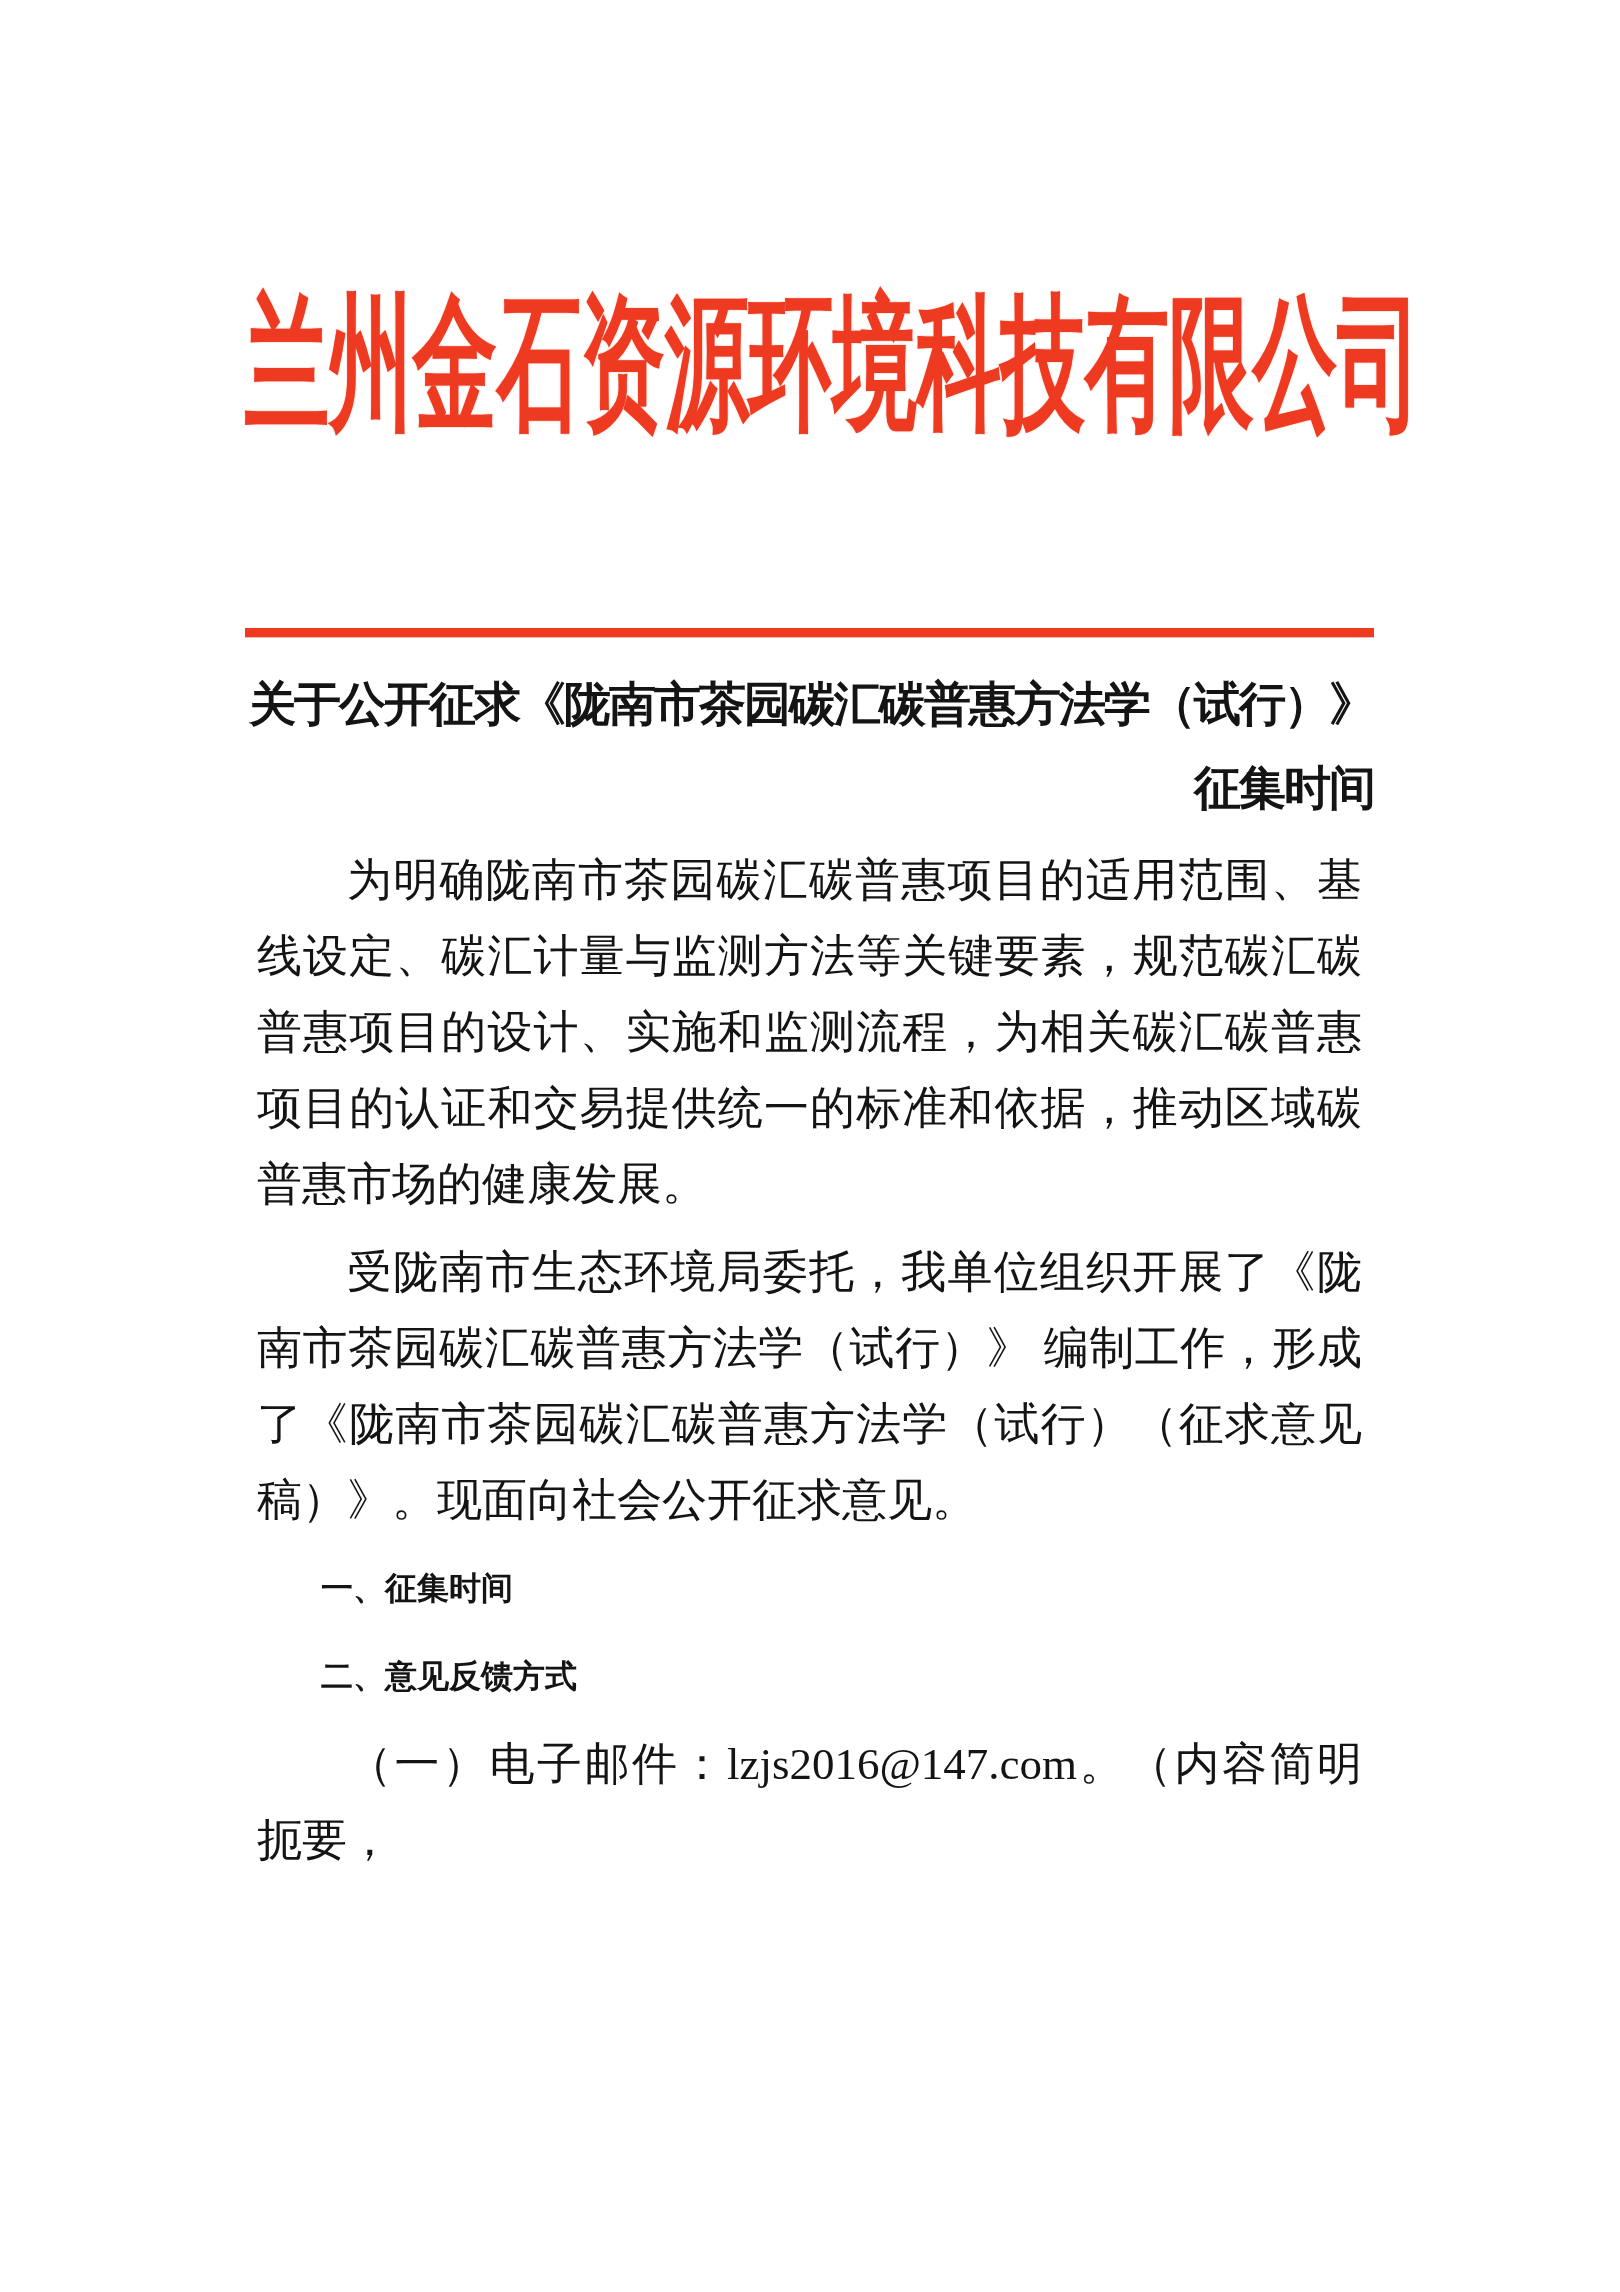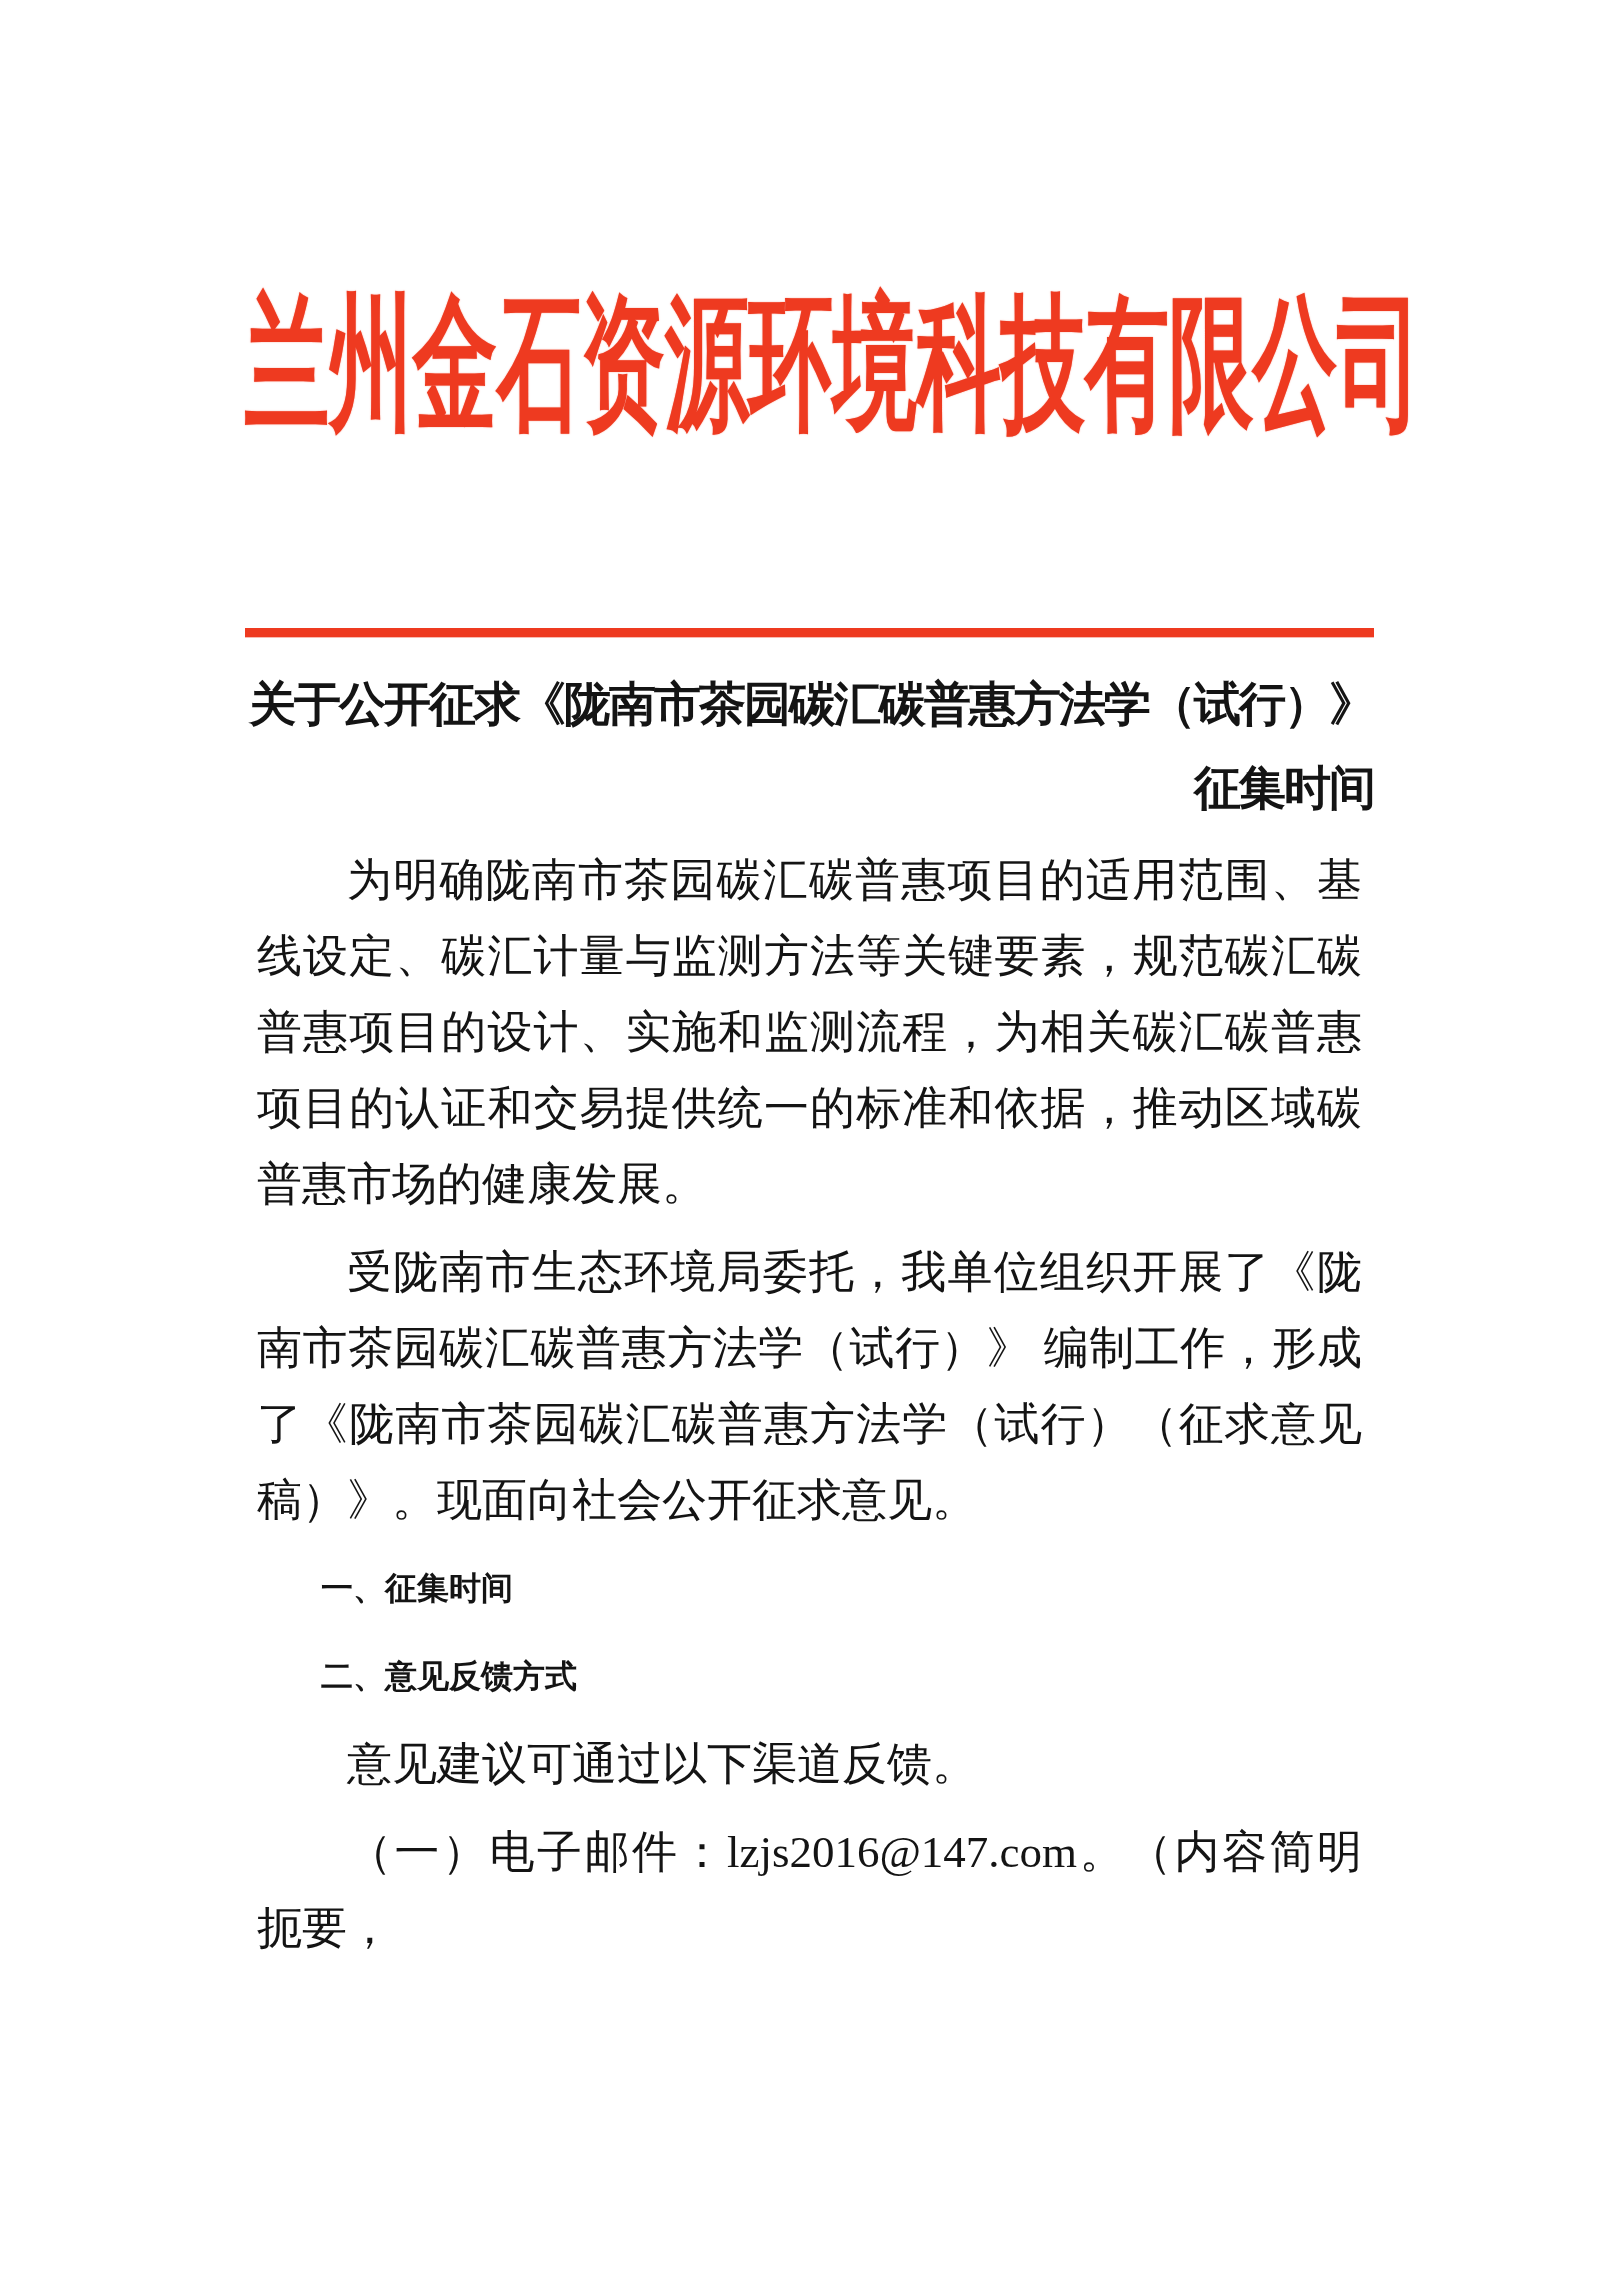--- a/index.html
+++ b/index.html
@@ -108,19 +108,18 @@
     <div class="doc-title">
       <div>关于公开征求《陇南市茶园碳汇碳普惠方法学（试行）》</div>
       <div>征集时间</div>
     </div>
 
     <div class="body-text">
       <p>为明确陇南市茶园碳汇碳普惠项目的适用范围、基线设定、碳汇计量与监测方法等关键要素，规范碳汇碳普惠项目的设计、实施和监测流程，为相关碳汇碳普惠项目的认证和交易提供统一的标准和依据，推动区域碳普惠市场的健康发展。</p>
       <p>受陇南市生态环境局委托，我单位组织开展了《陇南市茶园碳汇碳普惠方法学（试行）》 编制工作，形成了《陇南市茶园碳汇碳普惠方法学（试行）（征求意见稿）》。现面向社会公开征求意见。</p>
       <p class="section-heading">一、征集时间</p>
       <p class="section-heading">二、意见反馈方式</p>
-      <p>意见建议可通过以下渠道反馈。</p>
       <p>（一）电子邮件：lzjs2016@147.com。（内容简明扼要，</p>
     </div>
 
   </div>
 </div>
 
 
 </body></html>

